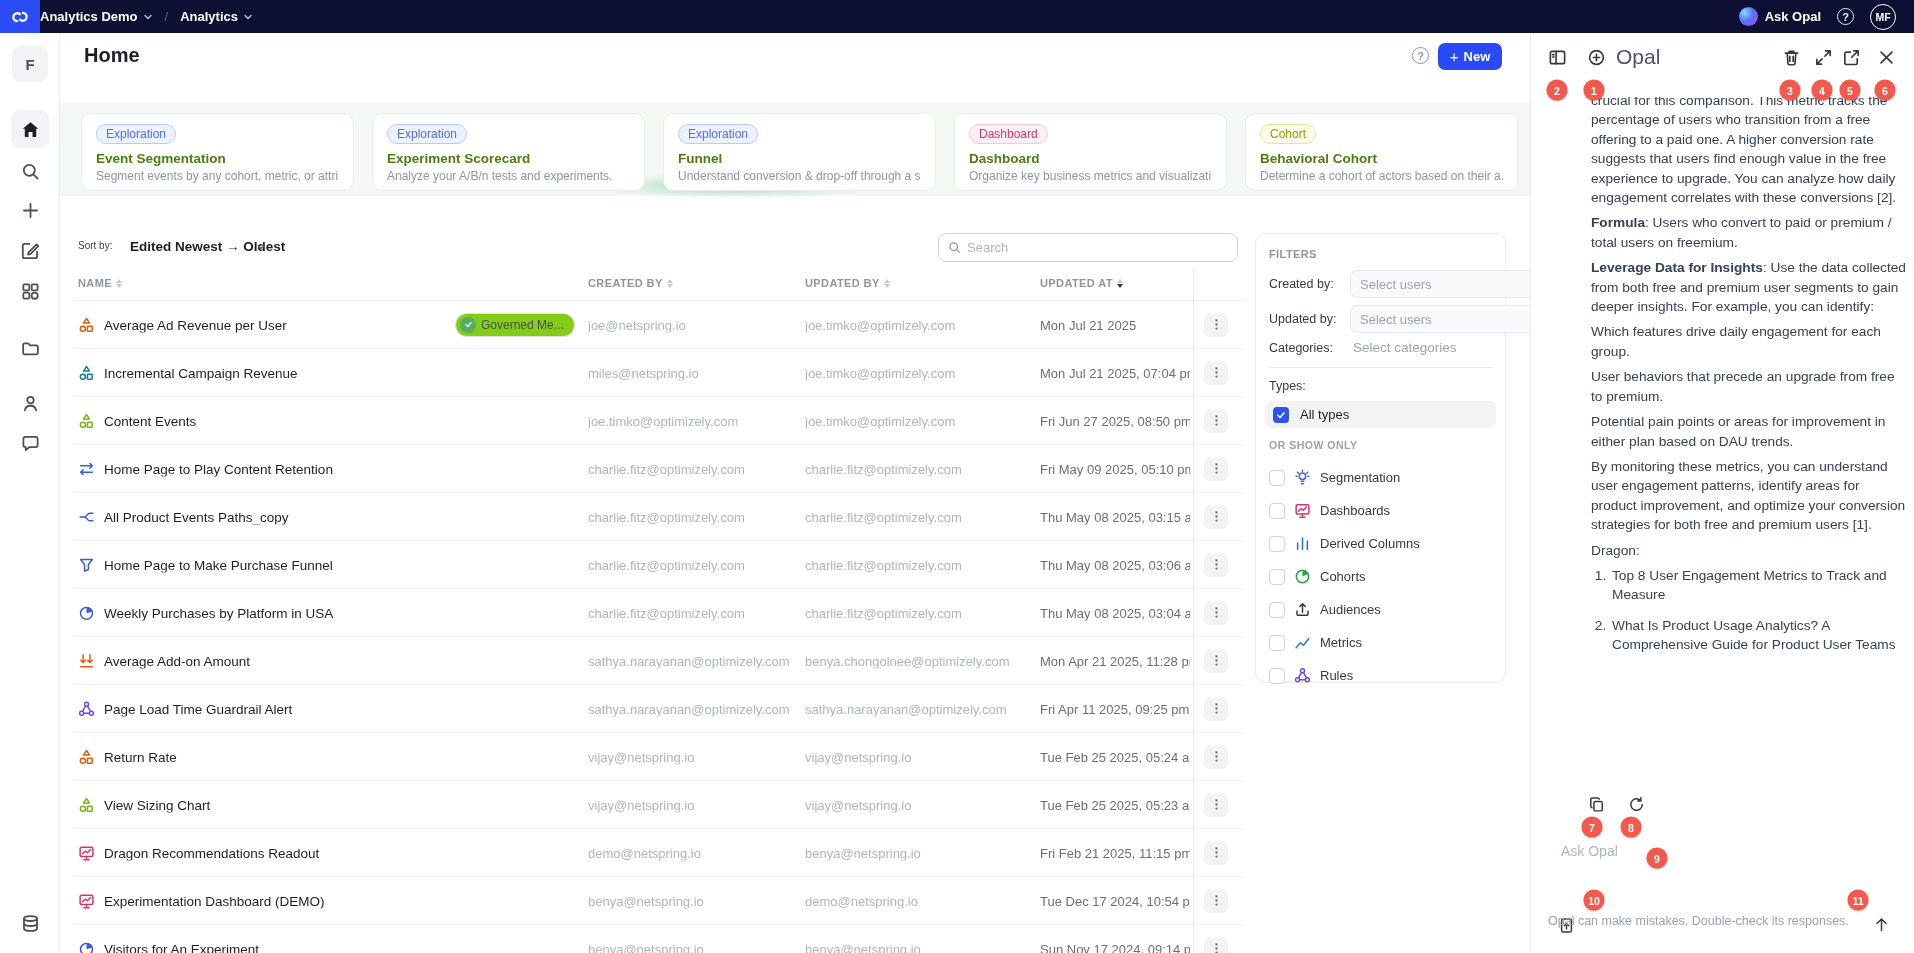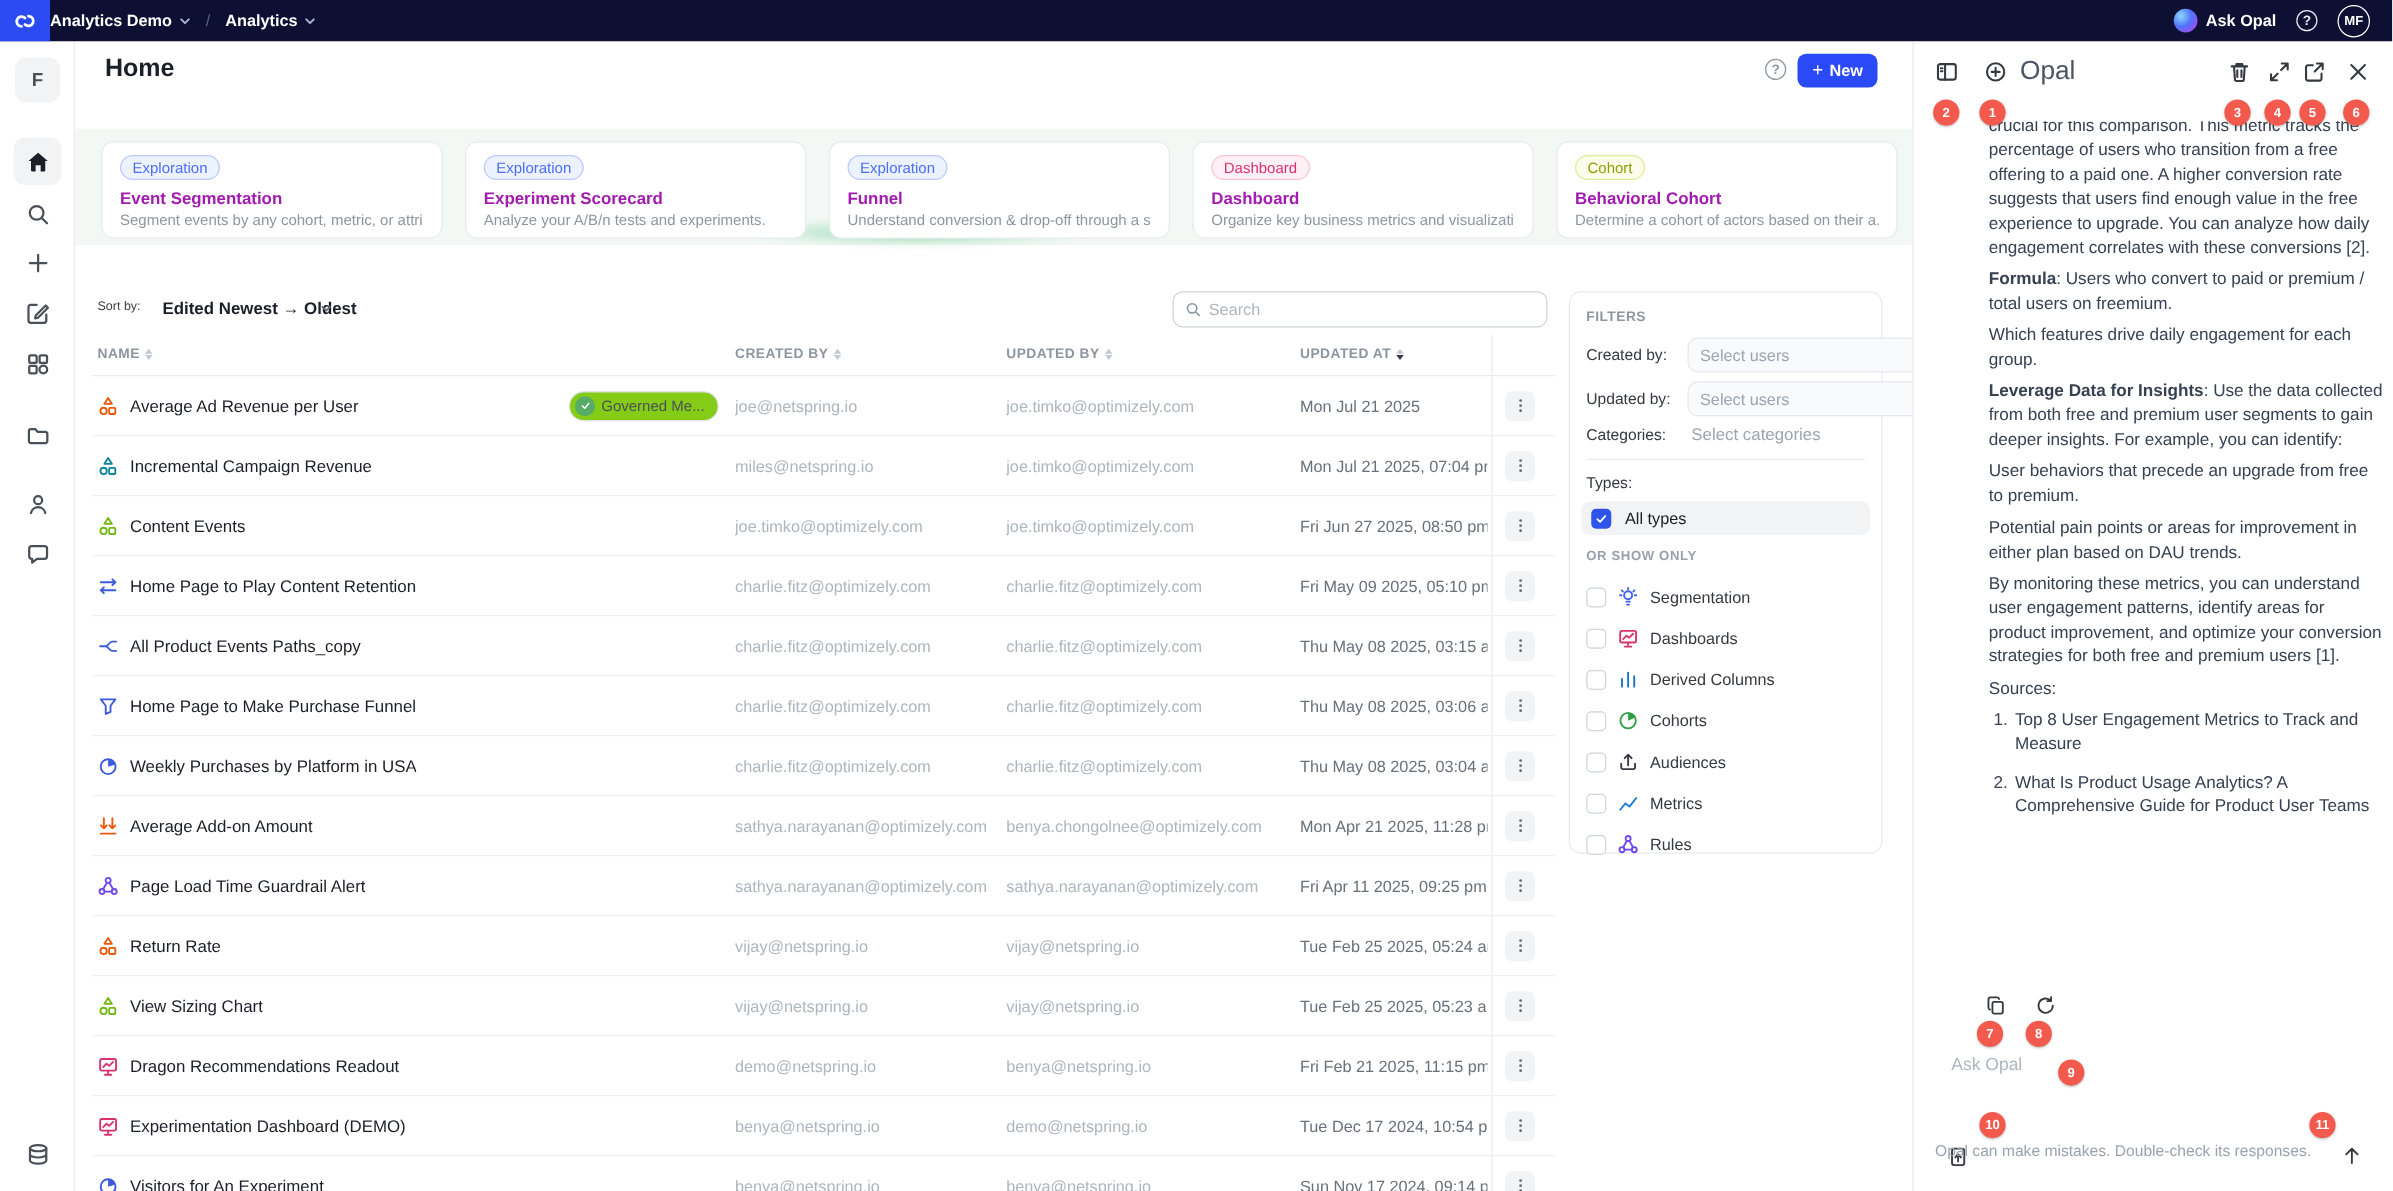--- a/index.html
+++ b/index.html
@@ -36,21 +36,21 @@
   .new-btn .pl { font-size:15px; font-weight:400; margin-top:-1px; }
 
   
   .cards-strip { position:absolute; left:0; top:70px; width:1470px; height:93px; background:#f4f8f5; }
   .card-glow { position:absolute; left:530px; top:72px; width:290px; height:22px; background:radial-gradient(ellipse at center, rgba(64,192,120,.6) 0%, rgba(64,192,120,0) 70%); filter:blur(3px); z-index:0; }
   .card { position:absolute; top:10px; width:273px; height:78px; background:#fff; border:1px solid #e7eaee; border-radius:10px; padding:10px 14px; z-index:1; cursor:pointer; }
   .card-badge { display:inline-block; font-size:12px; font-weight:500; padding:2px 9px; border-radius:999px; border:1px solid; }
   .badge-blue  { color:#4c6ef5; background:#edf2ff; border-color:#bac8ff; }
   .badge-pink  { color:#d6336c; background:#fff0f6; border-color:#fcc2d7; }
   .badge-olive { color:#87a306; background:#fbfcea; border-color:#e2ea94; }
-  .card-title { margin-top:7px; font-size:13.5px; font-weight:700; color:#a21caf; white-space:nowrap; overflow:hidden; }
+  .card-title { margin-top:7px; font-size:13.5px; font-weight:700; color:#4d7c0f; white-space:nowrap; overflow:hidden; }
   .card-desc { margin-top:3px; font-size:12px; color:#8d96a0; white-space:nowrap; overflow:hidden; }
 
   
   .sort-label { position:absolute; left:18px; top:207px; font-size:10px; color:#404040; }
   .sort-value { position:absolute; left:70px; top:206px; font-size:13.5px; font-weight:600; color:#1b1f27; cursor:pointer; }
   .sort-chev { position:absolute; left:196px; top:209px; color:#68707a; cursor:pointer; }
   .search-box { position:absolute; left:878px; top:200px; width:300px; height:29px; border:1px solid #ced4da; border-radius:8px; background:#fff; display:flex; align-items:center; padding:0 9px; gap:6px; }
   .search-box svg { width:13px; height:13px; stroke:#8d96a0; fill:none; stroke-width:1.6; stroke-linecap:round; }
   .search-box input { border:none; outline:none; flex:1; font-size:13px; font-family:inherit; color:#343a40; background:transparent; }
   .search-box input::placeholder { color:#adb5bd; }
@@ -694,26 +694,26 @@
     <span class="opal-h-icon" style="left:346px; top:15px">
       <svg viewBox="0 0 16 16">
           <path d="M3.4 3.4 L12.6 12.6 M12.6 3.4 L3.4 12.6"></path>
         </svg>
     </span>
 
     <div class="opal-body">
       <div class="opal-body-inner" id="opal-body">
           <p>crucial for this comparison. This metric tracks the percentage of users who transition from a free offering to a paid one. A higher conversion rate suggests that users find enough value in the free experience to upgrade. You can analyze how daily engagement correlates with these conversions [2].</p>
           <p><b>Formula</b>: Users who convert to paid or premium / total users on freemium.</p>
+          <p><b>Leverage Data for Insights</b>: Use the data collected from both free and premium user segments to gain deeper insights. For example, you can identify:</p>
           <p>Which features drive daily engagement for each group.</p>
-          <p><b>Leverage Data for Insights</b>: Use the data collected from both free and premium user segments to gain deeper insights. For example, you can identify:</p>
           <p>User behaviors that precede an upgrade from free to premium.</p>
           <p>Potential pain points or areas for improvement in either plan based on DAU trends.</p>
           <p>By monitoring these metrics, you can understand user engagement patterns, identify areas for product improvement, and optimize your conversion strategies for both free and premium users [1].</p>
-          <p>Sources:</p>
+          <p>Dragon:</p>
           <ol>
             <li>Top 8 User Engagement Metrics to Track and Measure</li>
             <li>What Is Product Usage Analytics? A Comprehensive Guide for Product User Teams</li>
           </ol>
         </div>
     </div>
 
     <span class="opal-act" style="left:57px; top:763px">
       <svg viewBox="0 0 16 16">
           <rect x="5.6" y="5.2" width="7.8" height="8.8" rx="1.4"></rect>

